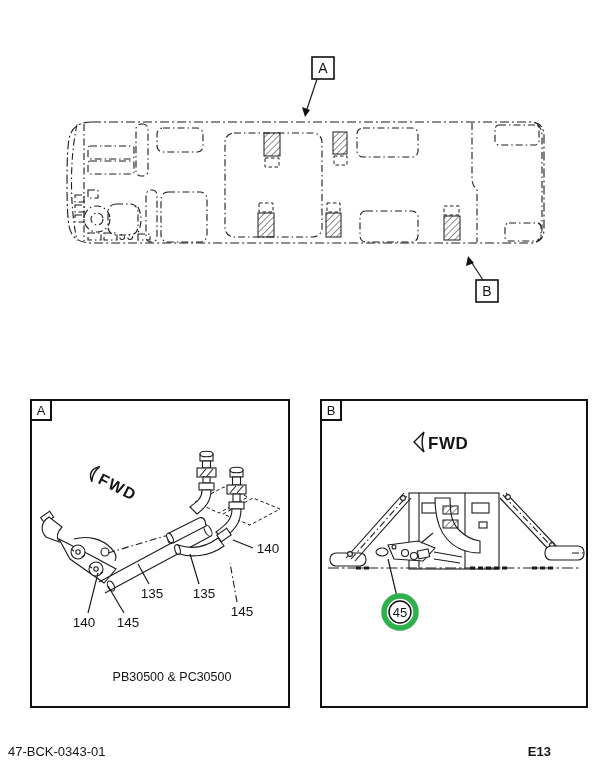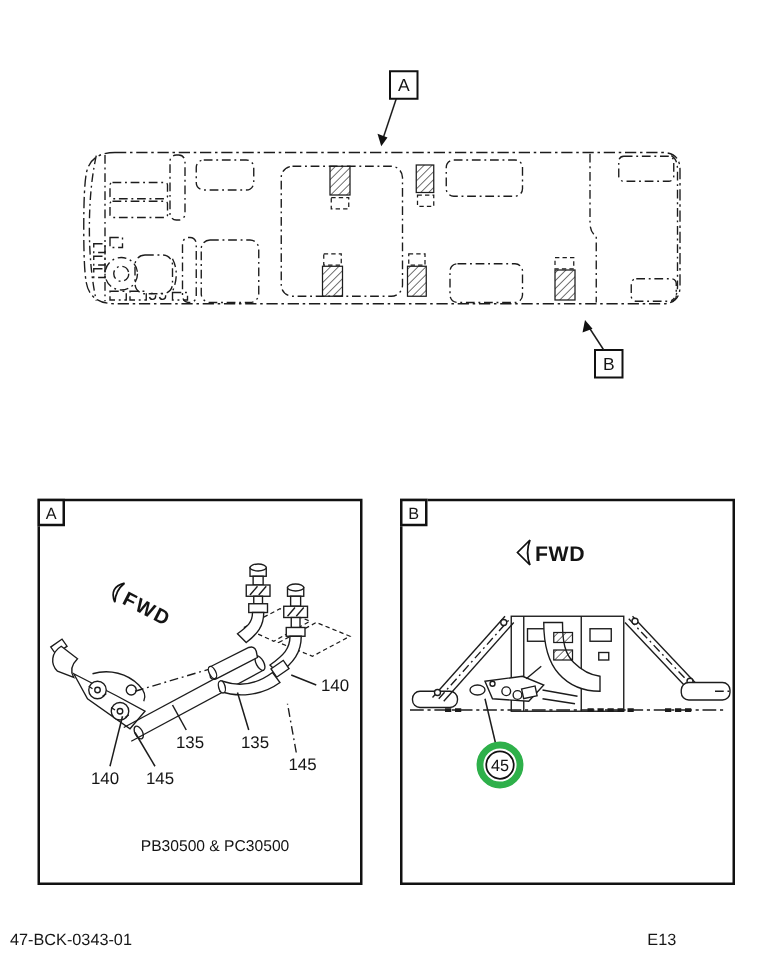--- a/index.html
+++ b/index.html
@@ -15,21 +15,21 @@
   .lbl {font-size:13.5px;}
   .overview{position:absolute;left:0;top:0;}
   .panel{position:absolute;border:2px solid #111;background:#fff;}
   .panel-a{left:30px;top:399px;width:256px;height:305px;}
   .panel-b{left:320px;top:399px;width:264px;height:305px;}
   .corner-label{position:absolute;left:-2px;top:-2px;width:18px;height:18px;border:2px solid #111;
         background:#fff;display:flex;align-items:center;justify-content:center;
         font-size:13px;z-index:2;}
   .footer{position:absolute;left:0;top:744px;width:554px;height:20px;font-size:13px;text-align:right;}
   .footer .doc{position:absolute;left:8px;}
-  .footer .pg{position:absolute;right:13px;}
+  .footer .pg{position:absolute;right:3px;font-weight:bold;}
 </style>
 </head>
 <body>
 
 <div class="page">
 
   <svg class="overview" width="610" height="392" viewBox="0 0 610 392">
     <defs>
       <pattern id="hT" patternUnits="userSpaceOnUse" width="4.5" height="4.5" patternTransform="rotate(45)">
         <line x1="0" y1="0" x2="0" y2="4.5" stroke="#1c1c1c" stroke-width="1"></line>

